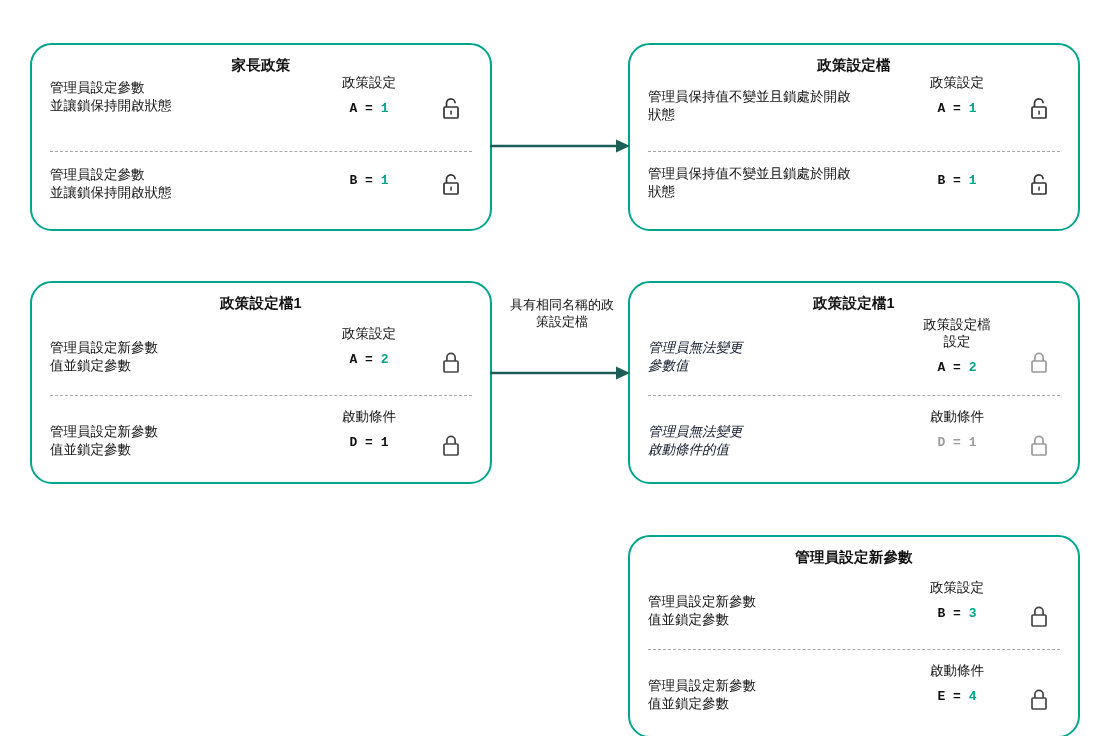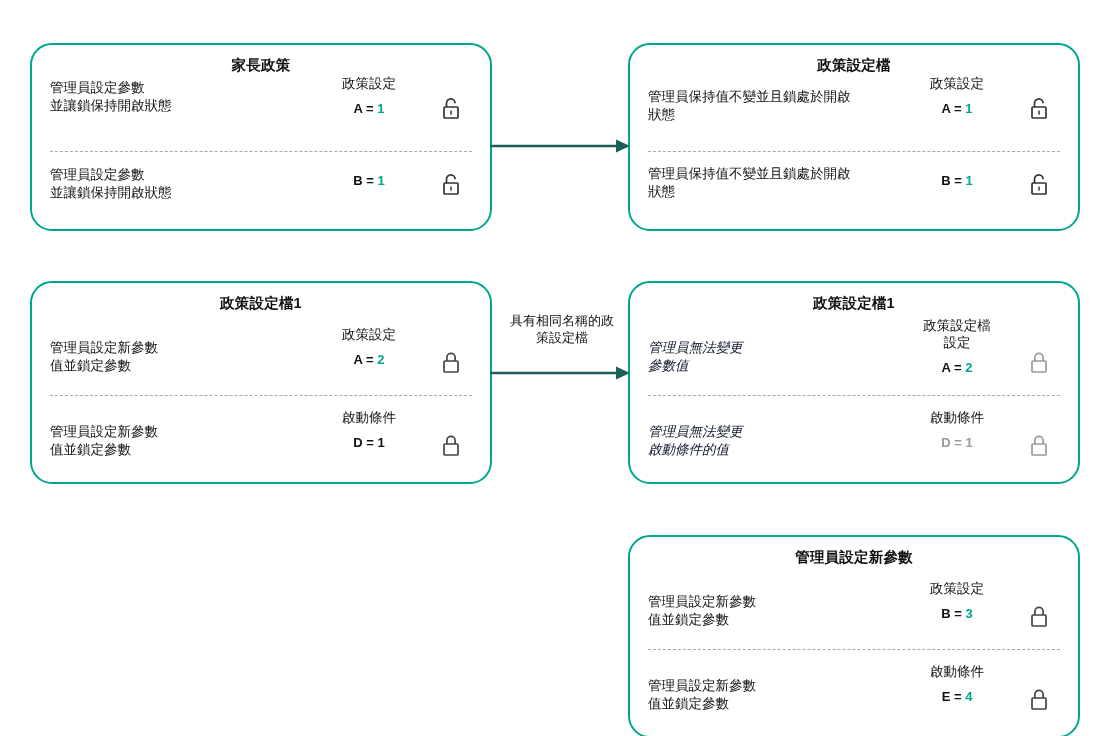--- a/index.html
+++ b/index.html
@@ -44,20 +44,21 @@
     line-height: 18px;
     color: #111111;
     padding-top: 4px;
     white-space: pre-line;
   }
   .desc.muted { color: #0f172a; font-style: italic; }
   .valcol {
     flex: 0 0 118px;
     text-align: center;
     padding-top: 0;
+    font-family: Liberation Mono, monospace;
   }
   .group-label {
     font-size: 13.5px;
     line-height: 17px;
     color: #111111;
     text-align: center;
     white-space: pre-line;
   }
   .value {
     font-size: 13px;
@@ -303,20 +304,20 @@
         </div>
       </div>
     </div>
   </div>
 
   <svg class="arrow" style="left:490px; top:108px;" width="142" height="20">
     <line x1="0" y1="10" x2="126" y2="10" stroke="#1c5f58" stroke-width="2.6"></line>
     <polygon points="126,3.5 140,10 126,16.5" fill="#1c5f58"></polygon>
   </svg>
 
-  <div class="arrow-label" style="left:488px; top:284px; width:148px;">具有相同名稱的政
+  <div class="arrow-label" style="left:488px; top:268px; width:148px;">具有相同名稱的政
 策設定檔</div>
   <svg class="arrow" style="left:490px; top:335px;" width="142" height="20">
     <line x1="0" y1="10" x2="126" y2="10" stroke="#1c5f58" stroke-width="2.6"></line>
     <polygon points="126,3.5 140,10 126,16.5" fill="#1c5f58"></polygon>
   </svg>
 
 </div>
 
 </body></html>

